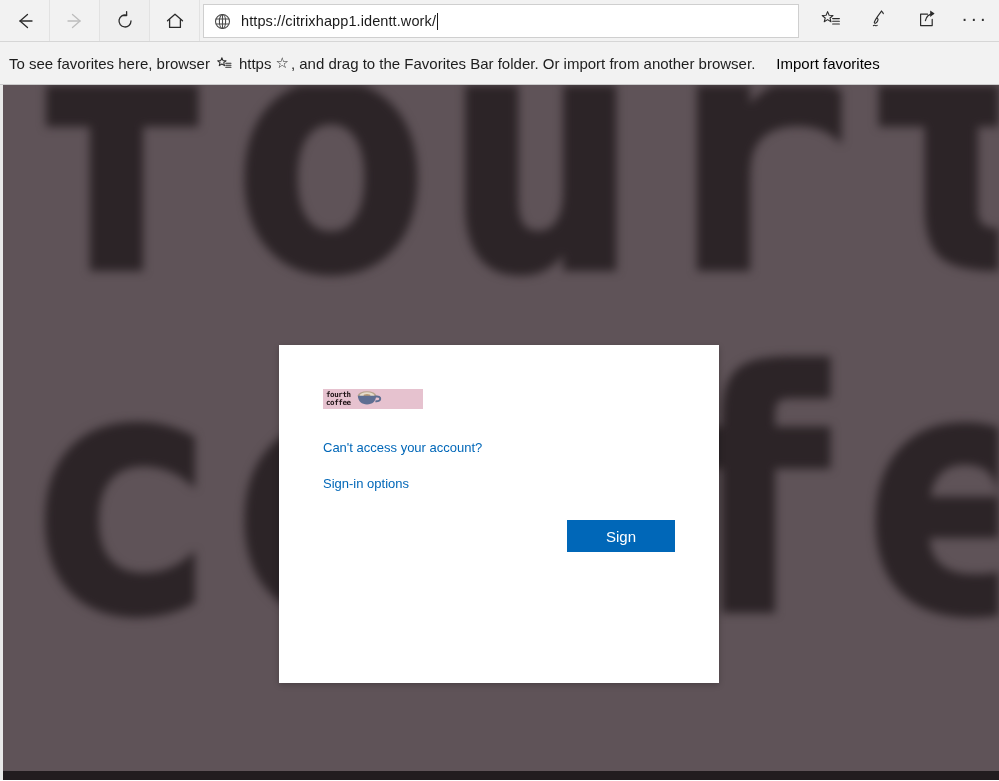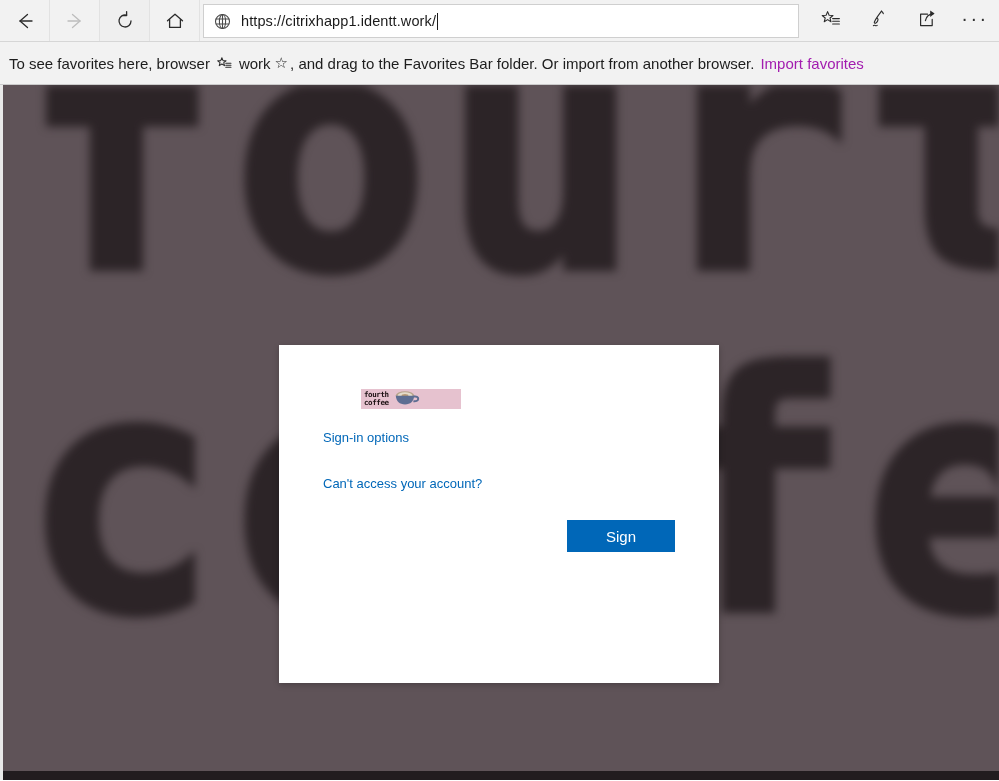--- a/index.html
+++ b/index.html
@@ -97,22 +97,22 @@
   }
   .favbar .seg { display:inline-block; }
   .favbar .inline-icon {
     display:inline-flex;
     align-items:center;
     vertical-align: -3px;
     margin: 0 6px;
   }
   .favbar .star-glyph { font-size: 15px; margin: 0 2px 0 4px; }
   .import-link {
-    color: #a21caf;
-    margin-left: 6px;
+    color: #000000;
+    margin-left: 21px;
     cursor: pointer;
   }
 
   
   .page-viewport {
     position: relative;
     width: 999px;
     height: 695px;
     background: #5f5358;
     overflow: hidden;
@@ -156,21 +156,20 @@
     padding: 44px 44px 0 44px;
   }
   .brand-logo {
     width: 100px;
     height: 20px;
     background: #e6c2cf;
     display: flex;
     align-items: center;
     padding-left: 3px;
     margin-bottom: 21px;
-    margin-left: 38px;
   }
   .logo-text {
     font-family: "DejaVu Sans Mono", monospace;
     font-size: 7.5px;
     font-weight: bold;
     line-height: 8px;
     color: #1d1214;
     letter-spacing: -0.4px;
     text-transform: lowercase;
   }
@@ -315,21 +314,21 @@
   </div>
 
   <div class="favbar">
     <span class="seg">To see favorites here, browser</span>
     <span class="inline-icon">
       <svg width="17" height="17" viewBox="0 0 22 22">
         <path d="M7.6 3.6 L9.1 7.3 L13 7.5 L10 10 L11 13.8 L7.6 11.6 L4.2 13.8 L5.2 10 L2.2 7.5 L6.1 7.3 Z" fill="none" stroke="#2b2b2b" stroke-width="1.3" stroke-linejoin="round"></path>
         <path d="M12.6 10.6 H19.4 M12.6 13.3 H19.4 M12.6 16 H19.4" stroke="#2b2b2b" stroke-width="1.3" stroke-linecap="round"></path>
       </svg>
     </span>
-    <span class="seg">work</span>
+    <span class="seg">https</span>
     <span class="star-glyph">☆</span>
     <span class="seg">, and drag to the Favorites Bar folder. Or import from another browser.</span>
     <span class="import-link">Import favorites</span>
   </div>
 </div>
 
 <div class="page-viewport">
 
   <div class="bg-wordmark">
     <div class="bg-line l1">fourth</div>
@@ -350,20 +349,20 @@
           <ellipse cx="14" cy="6.4" rx="7.2" ry="3.2" fill="#e6dccb"></ellipse>
           <ellipse cx="14" cy="6.4" rx="3.4" ry="1.5" fill="#b89a74"></ellipse>
           <path d="M4.8 6.8 C5.2 12.6 8.6 15.4 14 15.4 C19.4 15.4 22.8 12.6 23.2 6.8 Z" fill="#5e6e92"></path>
           <path d="M22.6 7.6 C25.4 7.0 27.4 8.2 27.2 10.0 C27.0 11.8 24.8 12.6 22.4 12.2" fill="none" stroke="#5e6e92" stroke-width="2"></path>
         </svg>
       </span>
     </div>
 
 
 
+    <a class="helper-link first">Can't access your account?</a>
     <a class="helper-link second">Sign-in options</a>
-    <a class="helper-link first">Can't access your account?</a>
 
     <div class="card-actions">
       <button class="next-button">Sign</button>
     </div>
   </div>
 </div>
 
 </body></html>

